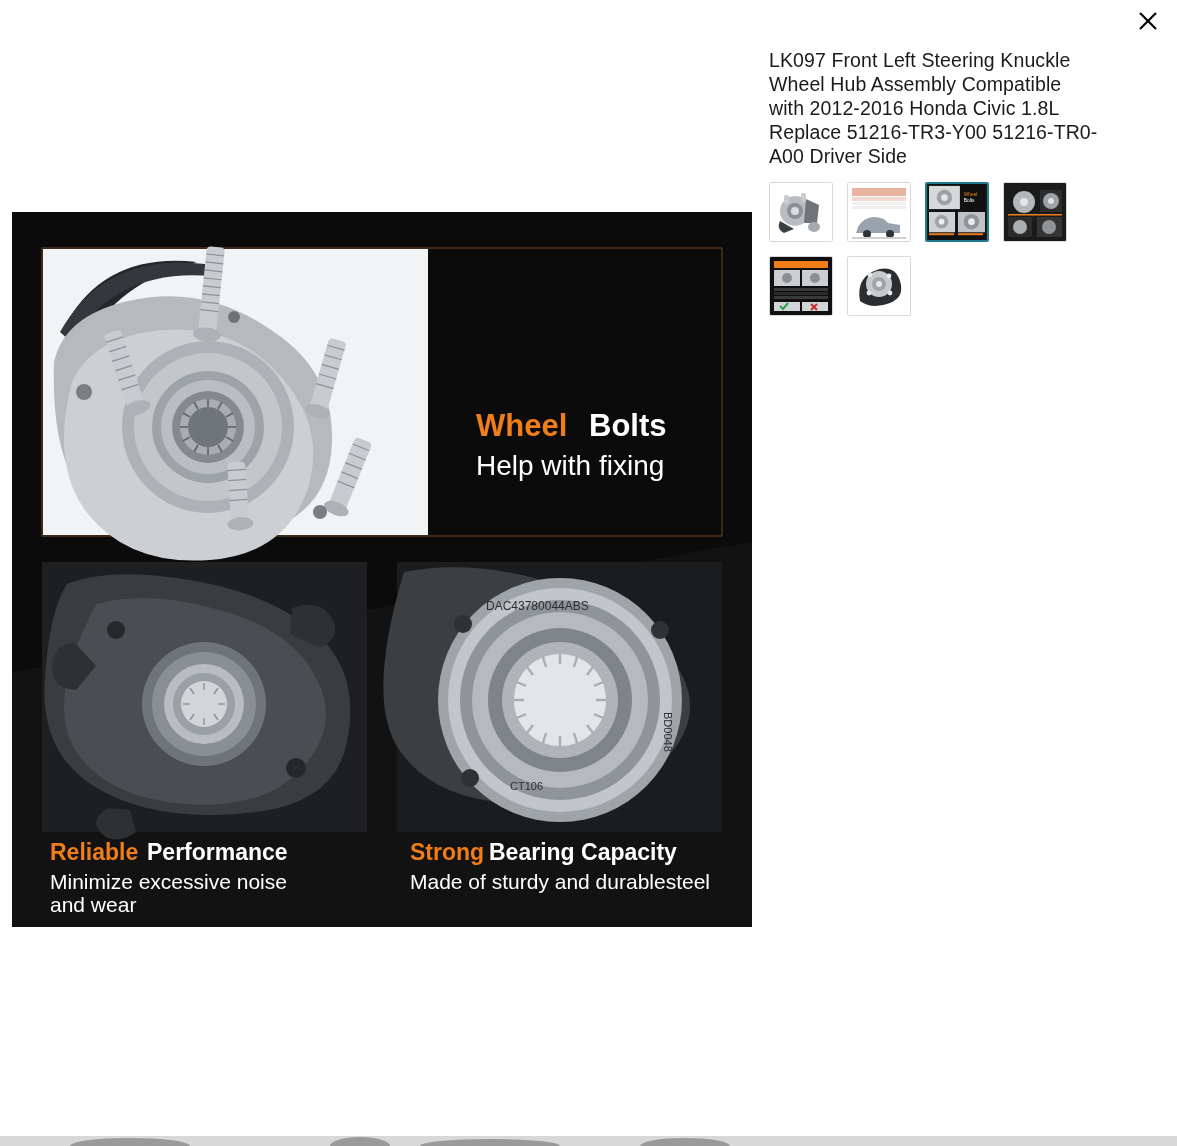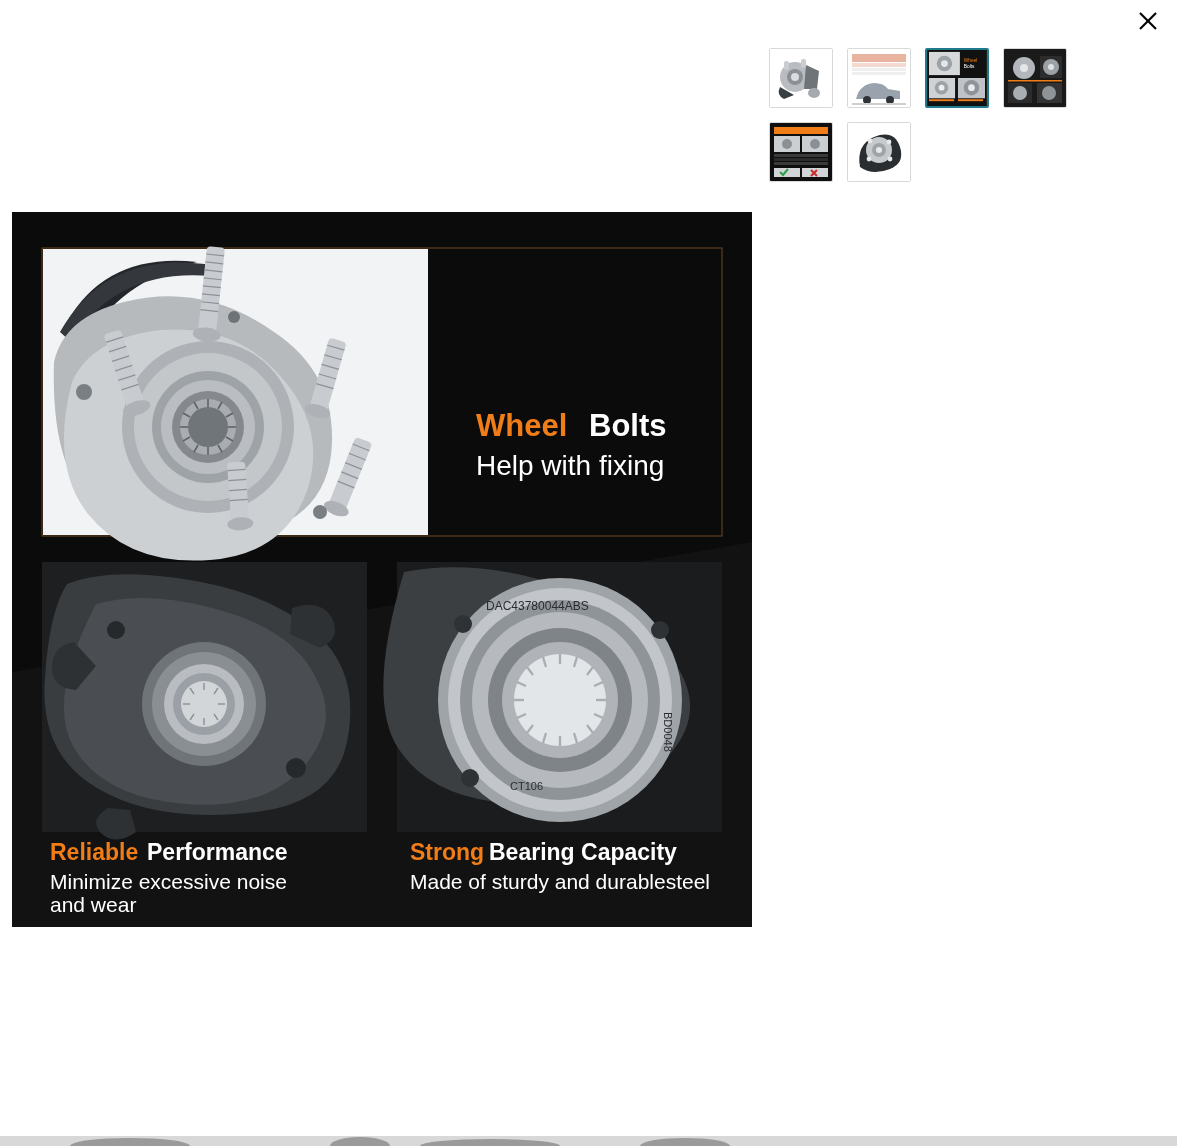--- a/index.html
+++ b/index.html
@@ -118,20 +118,21 @@
 <div class="lightbox">
 
   <button class="close-btn" aria-label="Close">
     <svg viewBox="0 0 30 30" width="30" height="30">
       <line x1="7" y1="7" x2="23" y2="23" stroke="#000000" stroke-width="2.2"></line>
       <line x1="23" y1="7" x2="7" y2="23" stroke="#000000" stroke-width="2.2"></line>
     </svg>
   </button>
 
   <div class="info-panel">
+    <h1 class="product-title">LK097 Front Left Steering Knuckle Wheel Hub Assembly Compatible with 2012-2016 Honda Civic 1.8L Replace 51216-TR3-Y00 51216-TR0-A00 Driver Side</h1>
 
     <div class="thumbs">
 
       <button class="thumb">
         <svg viewBox="0 0 62 58">
           <rect width="62" height="58" fill="#ffffff"></rect>
           <ellipse cx="25" cy="28" rx="15" ry="15" fill="#b9bcc0"></ellipse>
           <ellipse cx="25" cy="28" rx="8" ry="8" fill="#8c9095"></ellipse>
           <ellipse cx="25" cy="28" rx="4" ry="4" fill="#d9dce0"></ellipse>
           <path d="M36 16 L49 22 L47 40 L34 40 Z" fill="#6f7479"></path>

